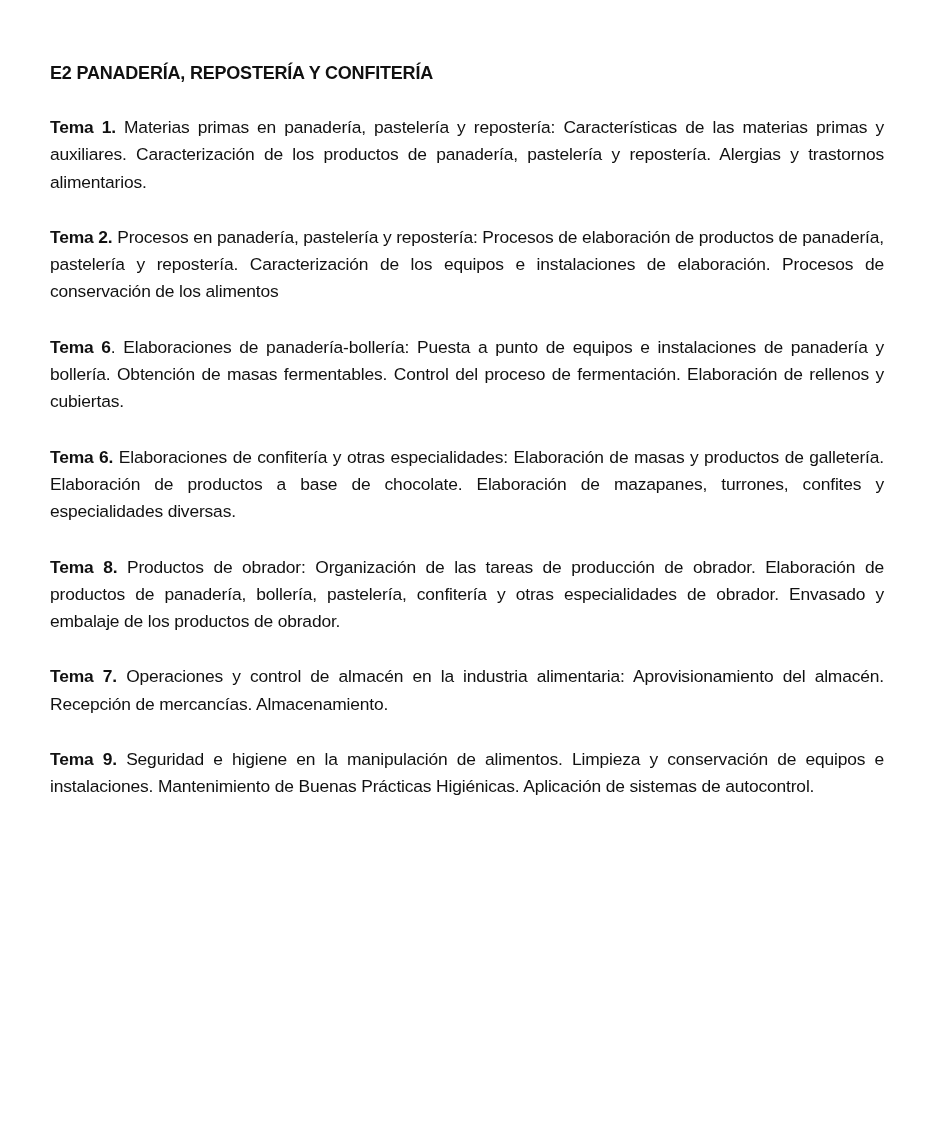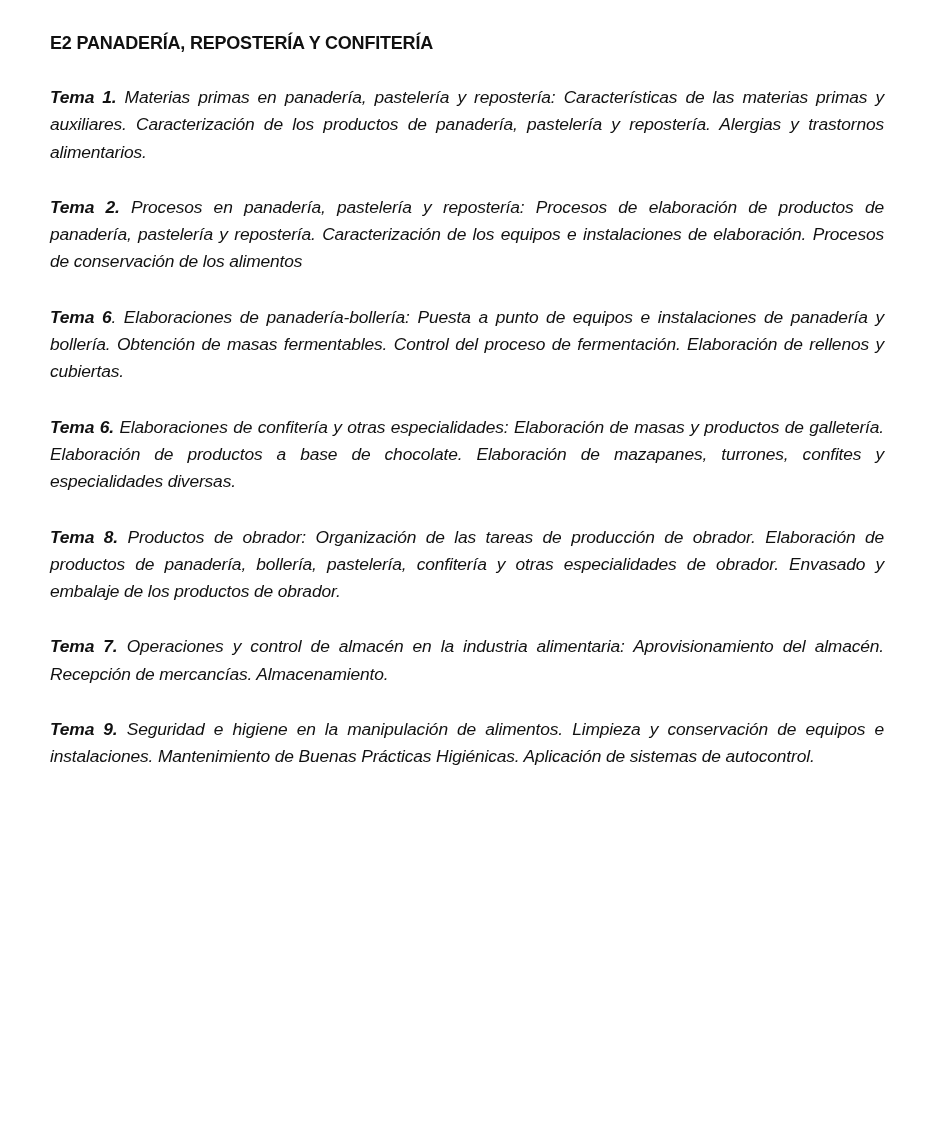--- a/index.html
+++ b/index.html
@@ -2,31 +2,30 @@
 <html><head>
   <meta charset="utf-8">
   <style>
     html, body { margin: 0; padding: 0; background: #ffffff; }
     body {
       width: 936px; height: 1146px; overflow: hidden;
       font-family: "Liberation Sans", sans-serif;
       color: #111111;
     }
     .page {
-      position: absolute; left: 50px; top: 30px; width: 834px;
+      position: absolute; left: 50px; top: 60px; width: 834px;
     }
     .title {
       font-weight: bold; font-size: 18px; line-height: 27px;
       margin: 0 0 27px 0; letter-spacing: -0.2px;
     }
     .tema {
       font-size: 17.4px; line-height: 27.3px;
       text-align: justify; margin: 12px 0 28px 0;
       letter-spacing: -0.15px;
-      font-style: italic;
     }
     .tema .label { font-weight: bold; }
   </style>
 </head>
 <body>
 
 <div class="page">
   <div class="title">E2 PANADERÍA, REPOSTERÍA Y CONFITERÍA</div>
 
   <p class="tema"><span class="label">Tema 1.</span><span></span><span> Materias primas en panadería, pastelería y repostería: Características de las materias primas y auxiliares. Caracterización de los productos de panadería, pastelería y repostería. Alergias y trastornos alimentarios.</span></p>

